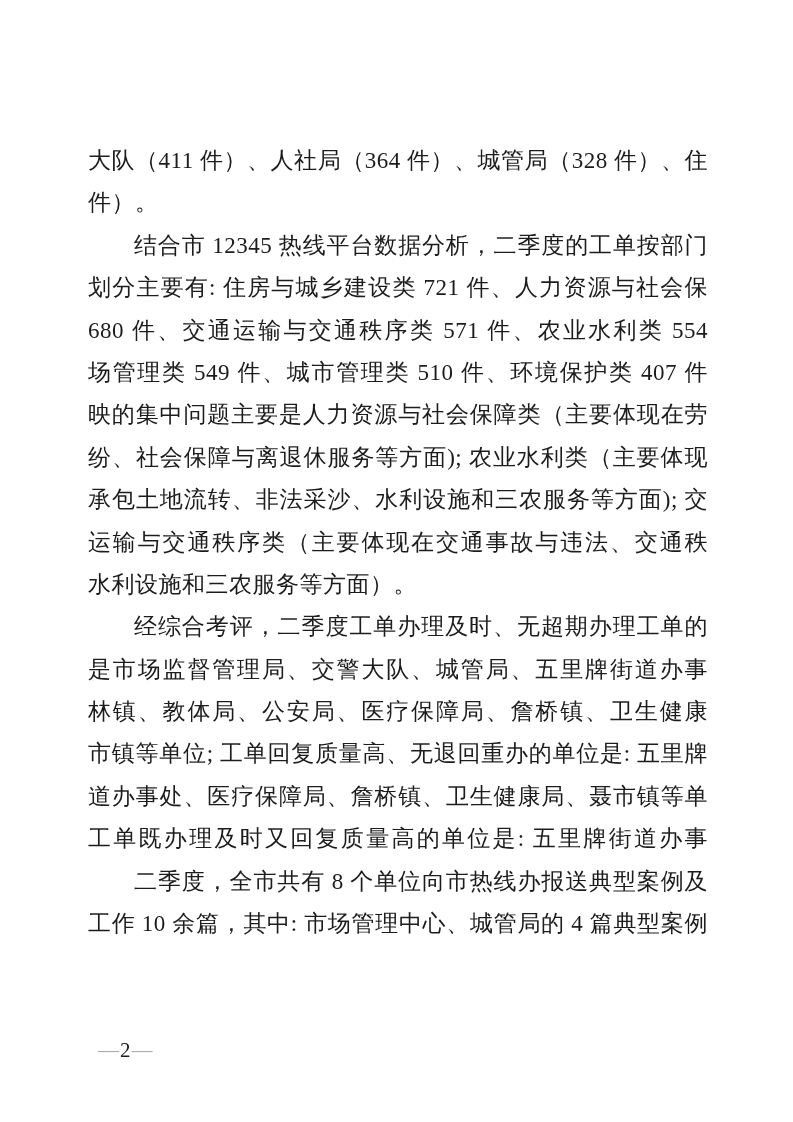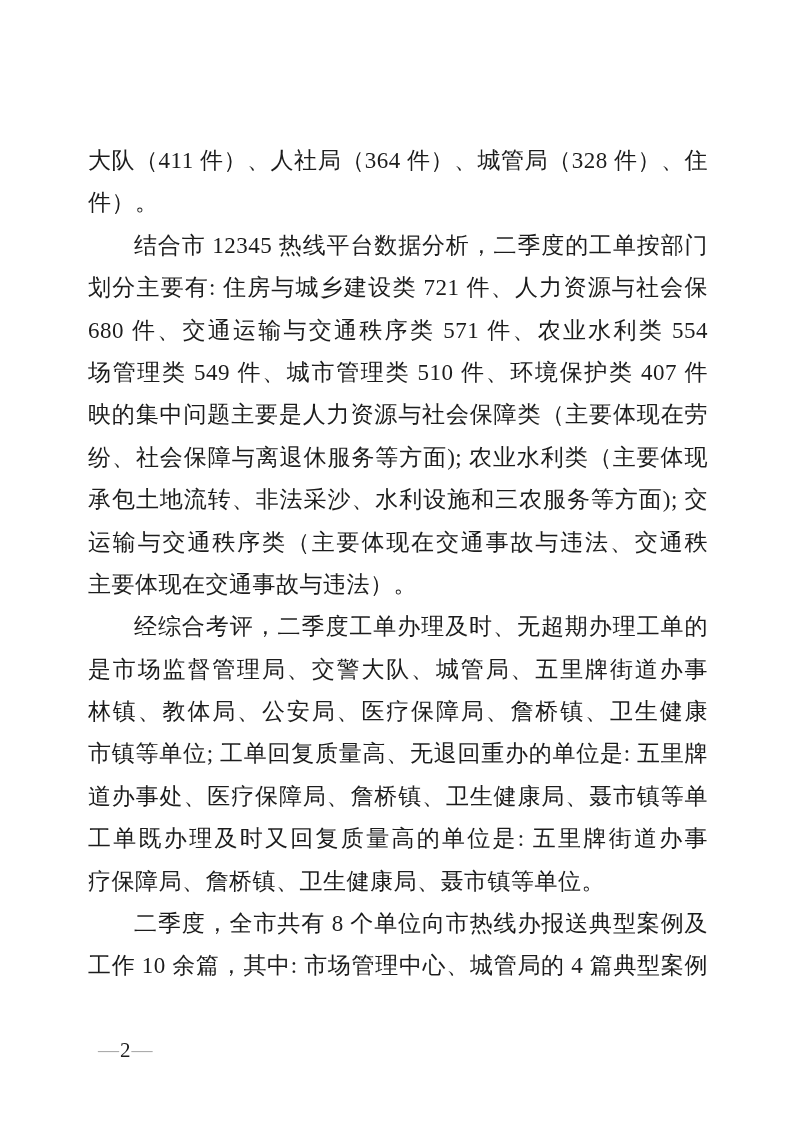--- a/index.html
+++ b/index.html
@@ -62,28 +62,27 @@
   <div class="line">大队（411 件）、人社局（364 件）、城管局（328 件）、住建局（327</div>
       <div class="line endline">件）。</div>
       <div class="line indent">结合市 12345 热线平台数据分析，二季度的工单按部门行业</div>
       <div class="line">划分主要有: 住房与城乡建设类 721 件、人力资源与社会保障类</div>
       <div class="line">680 件、交通运输与交通秩序类 571 件、农业水利类 554 件、市</div>
       <div class="line">场管理类 549 件、城市管理类 510 件、环境保护类 407 件等。反</div>
       <div class="line">映的集中问题主要是人力资源与社会保障类（主要体现在劳动纠</div>
       <div class="line">纷、社会保障与离退休服务等方面); 农业水利类（主要体现在</div>
       <div class="line">承包土地流转、非法采沙、水利设施和三农服务等方面); 交通</div>
       <div class="line">运输与交通秩序类（主要体现在交通事故与违法、交通秩序、交</div>
-      <div class="line endline">主要体现在交通事故与违法）。</div>
+      <div class="line endline">水利设施和三农服务等方面）。</div>
       <div class="line indent">经综合考评，二季度工单办理及时、无超期办理工单的单位</div>
       <div class="line">是市场监督管理局、交警大队、城管局、五里牌街道办事处、桃</div>
       <div class="line">林镇、教体局、公安局、医疗保障局、詹桥镇、卫生健康局、聂</div>
       <div class="line">市镇等单位; 工单回复质量高、无退回重办的单位是: 五里牌街</div>
       <div class="line">道办事处、医疗保障局、詹桥镇、卫生健康局、聂市镇等单位。</div>
       <div class="line">工单既办理及时又回复质量高的单位是: 五里牌街道办事处、医</div>
-      <div class="line endline">疗保障局、詹桥镇、卫生健康局、聂市镇等单位。</div>
       <div class="line indent">二季度，全市共有 8 个单位向市热线办报送典型案例及亮点</div>
       <div class="line">工作 10 余篇，其中: 市场管理中心、城管局的 4 篇典型案例被</div>
     </div>
 
   <div class="footer">
     <span class="dash" style="color: rgb(168, 168, 168);">—</span><span class="num" style="color: rgb(28, 28, 28);">2</span><span class="dash" style="color: rgb(168, 168, 168);">—</span>
   </div>
 
 </div>
 

